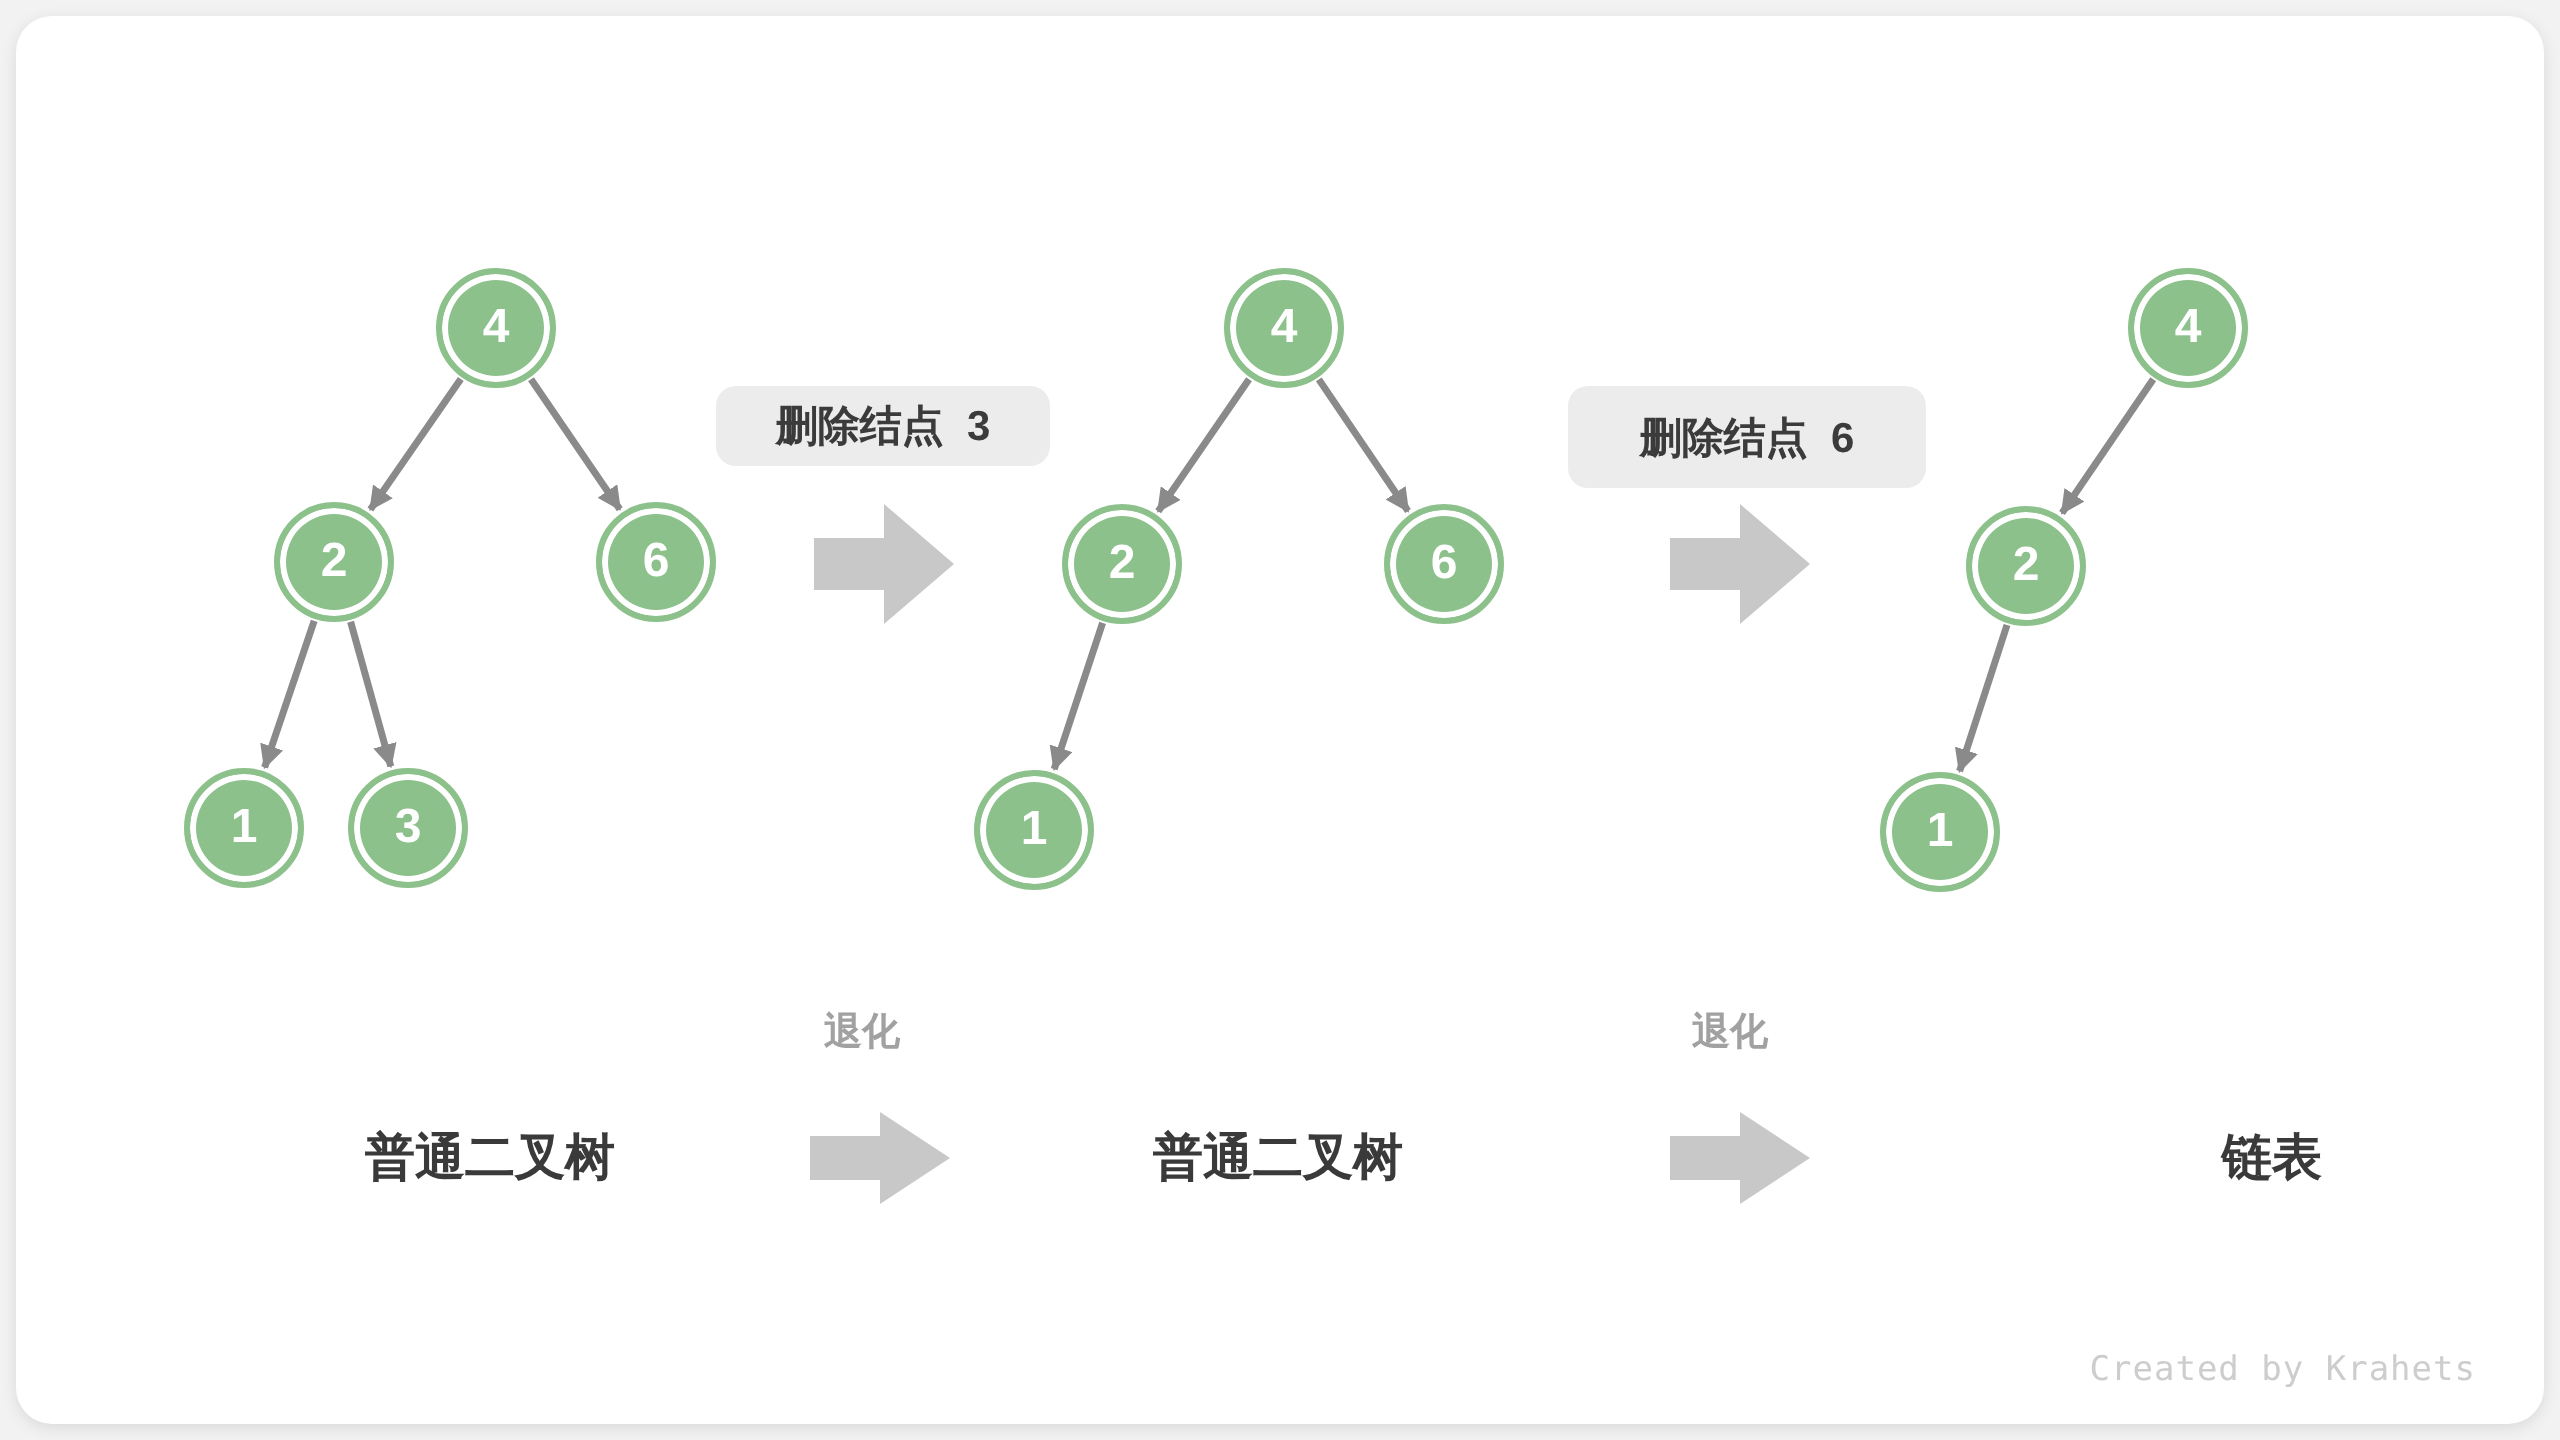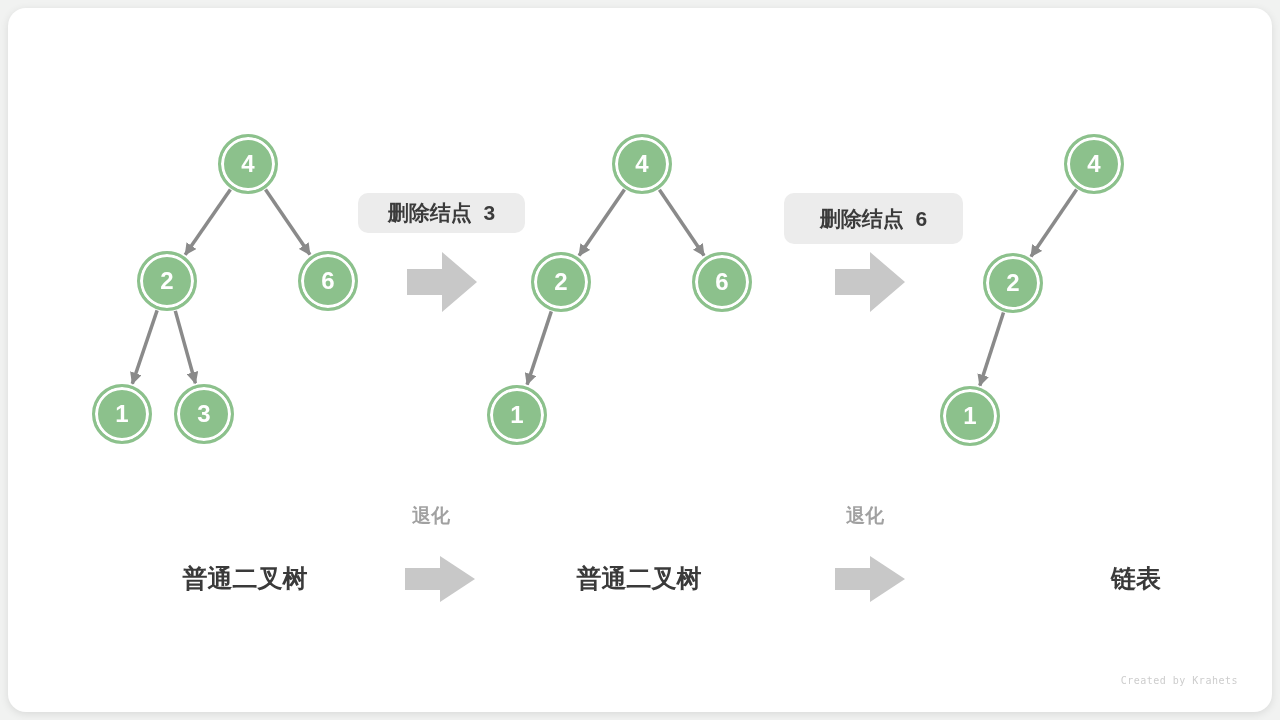--- a/index.html
+++ b/index.html
@@ -75,21 +75,21 @@
     font-size: 25px;
     font-weight: bold;
     color: #3a3a3a;
     white-space: nowrap;
   }
   #watermark {
     position: absolute;
     right: 42px;
     top: 675px;
     font-family: "DejaVu Sans Mono", "Liberation Mono", monospace;
-    font-size: 10px;
+    font-size: 17px;
     color: #cdcdcd;
     letter-spacing: 0.5px;
   }
 </style>
 </head>
 <body>
 
 <div id="canvas">
   <div id="card"></div>
 

